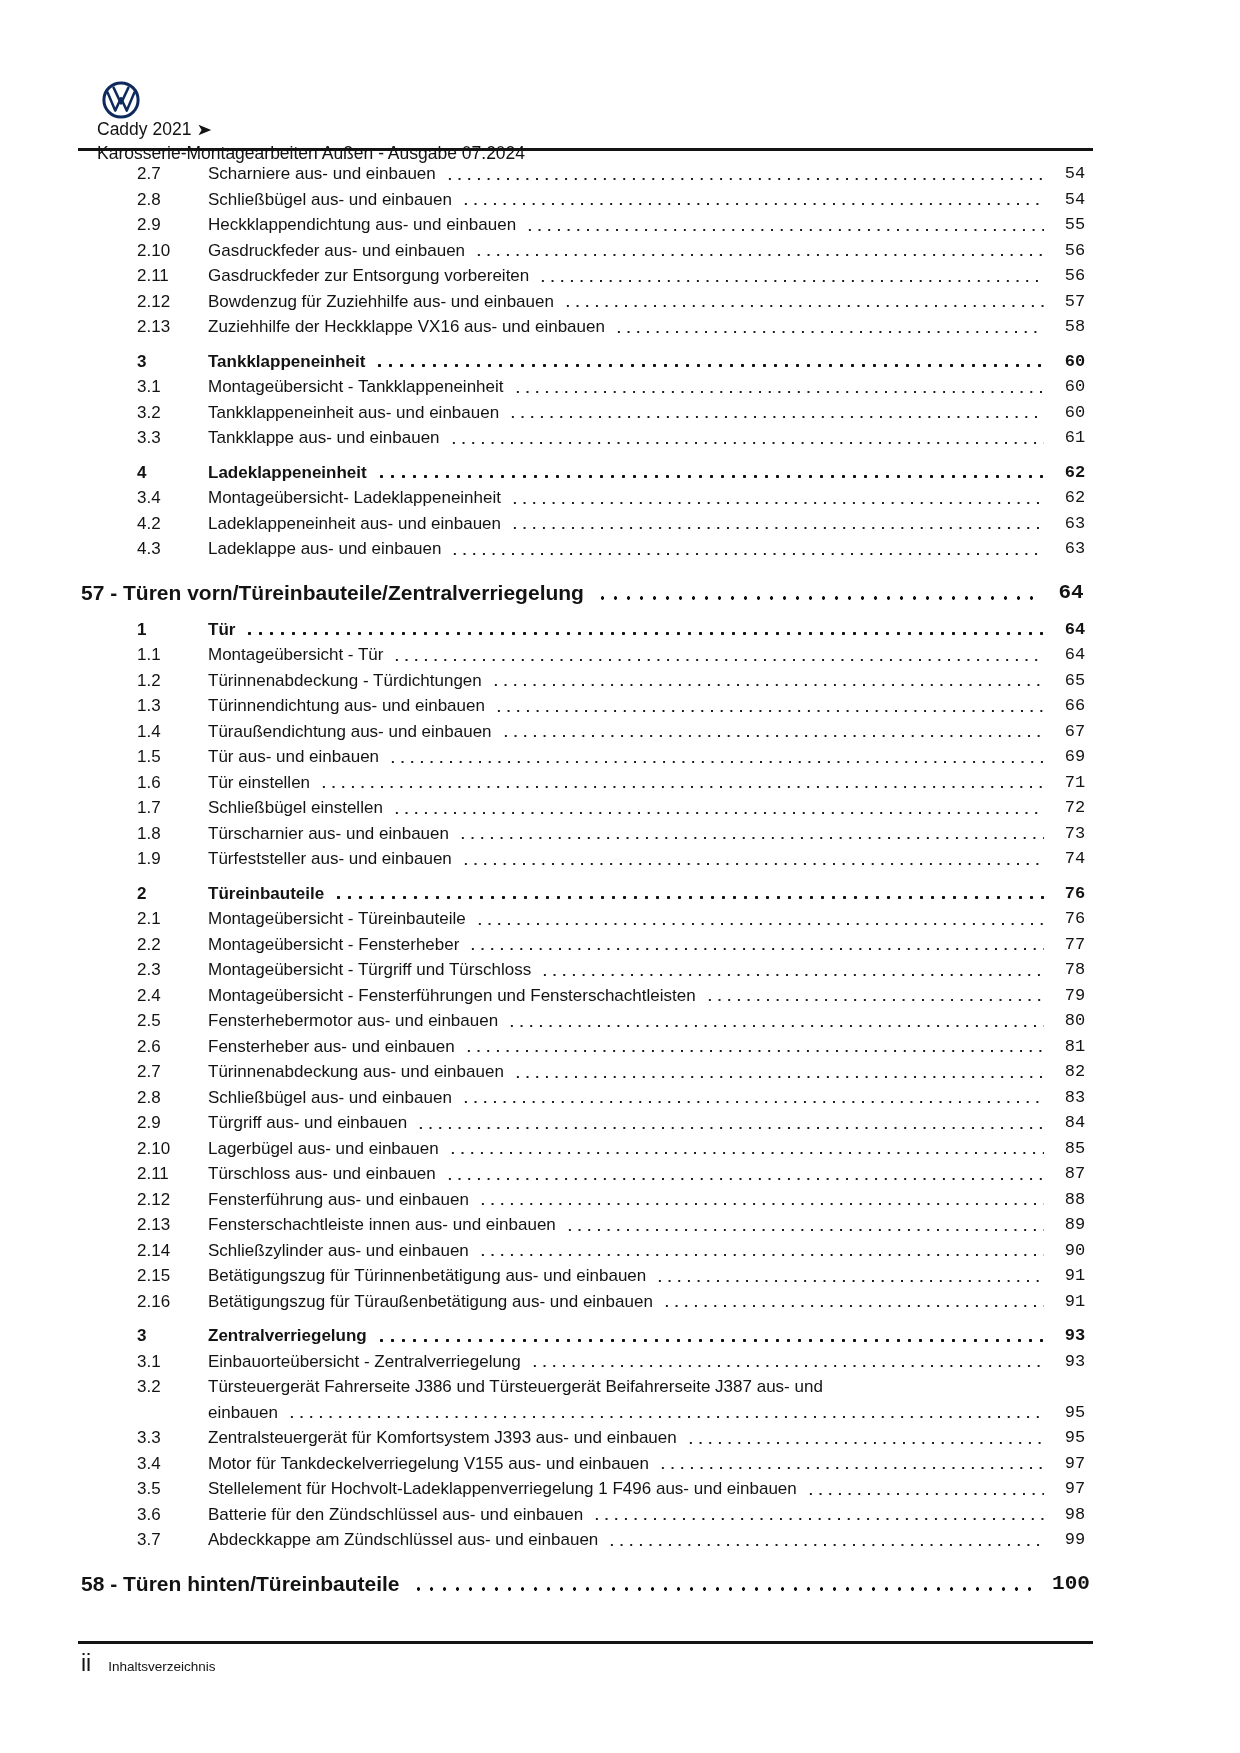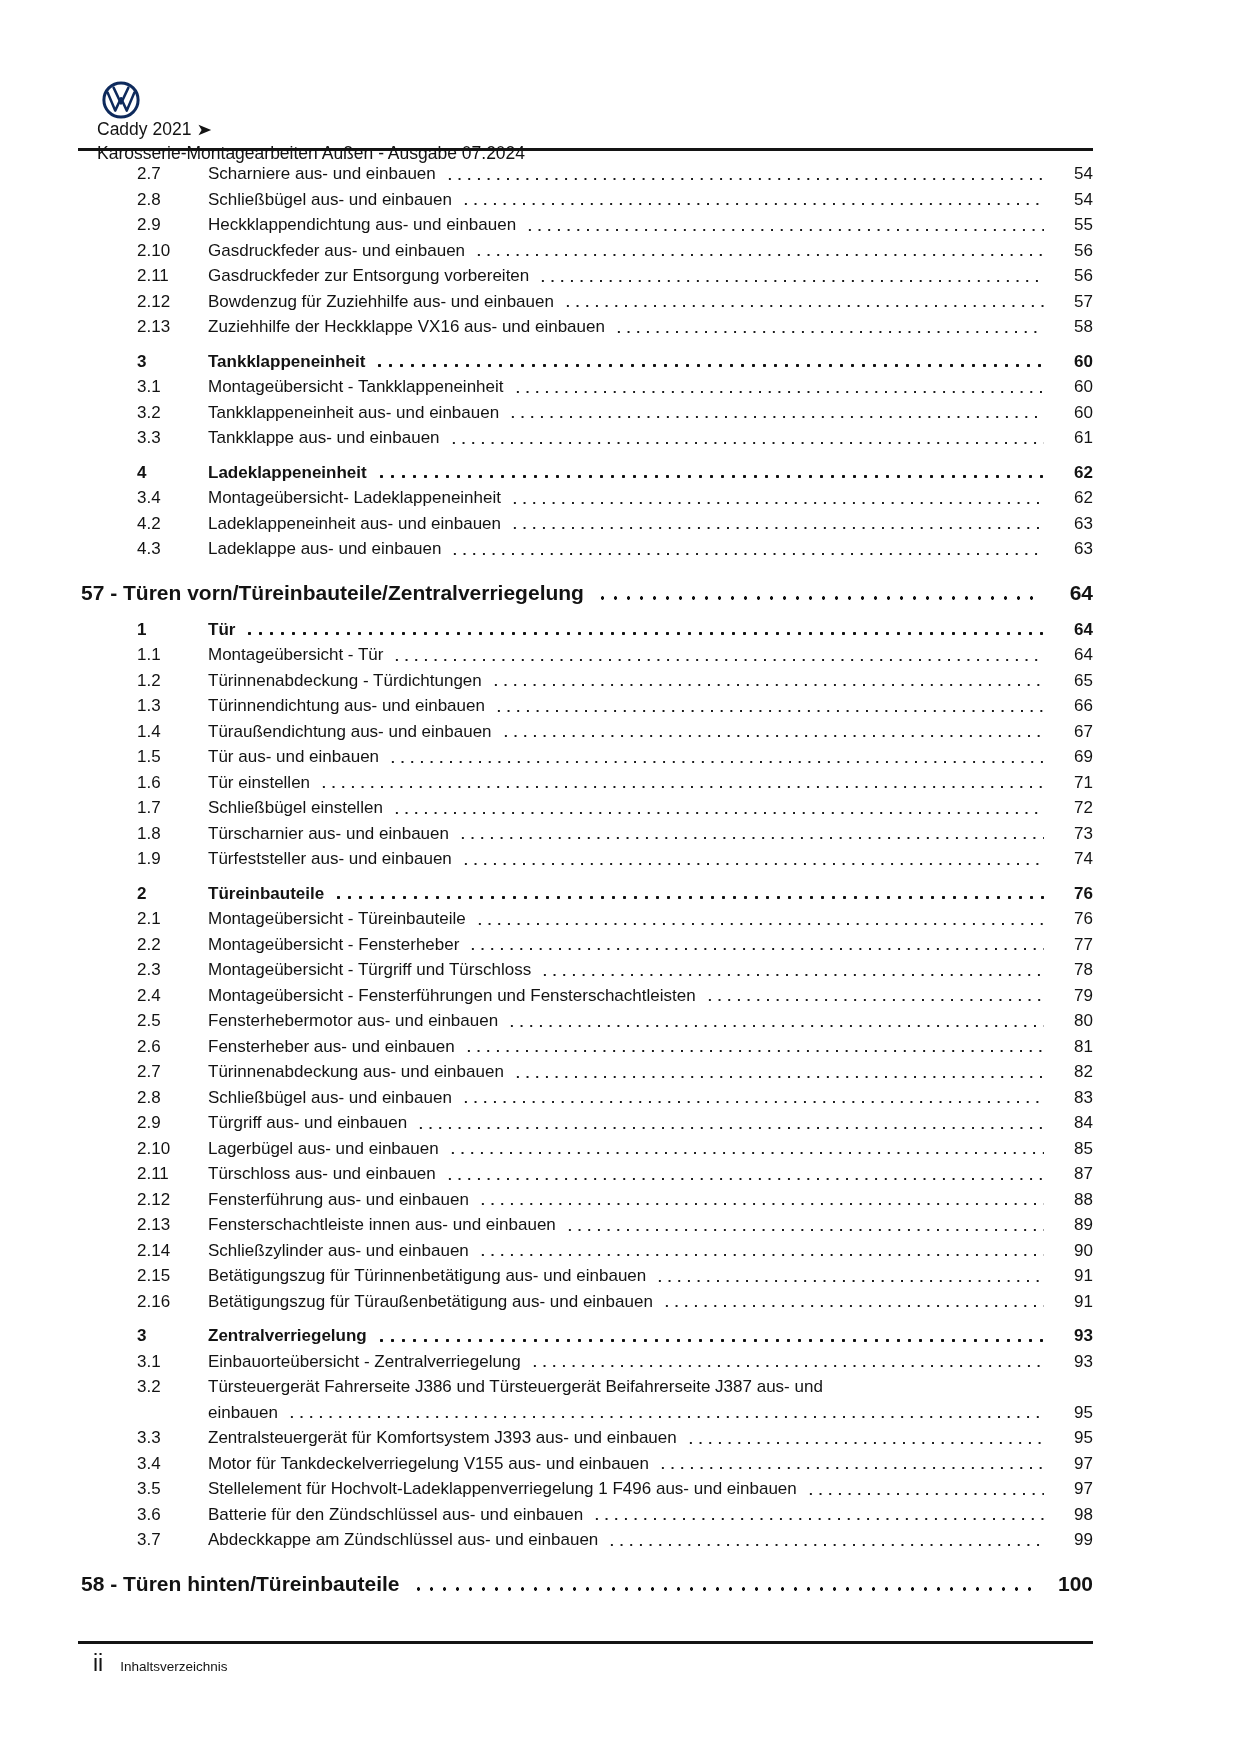--- a/index.html
+++ b/index.html
@@ -31,42 +31,42 @@
   }
   .row{display:flex;line-height:25.5px;}
   .num{flex:none;margin-left:59px;width:71px;}
   .titletxt{flex:none;white-space:nowrap;}
   .leader{
     flex:1 1 auto;min-width:16px;margin:0 13px 0 9px;
     background-image:radial-gradient(circle, #1b1b1b 1.05px, transparent 1.5px);
     background-size:9.7px 4px;background-repeat:repeat-x;
     background-position:left 0 bottom 6px;
   }
-  .page{flex:none;min-width:36px;text-align:right;}
+  .page{flex:none;min-width:36px;text-align:center;font-family:Liberation Mono, monospace;}
   .chapter{font-weight:700;margin-top:9px;}
   .chapter .leader{
     background-image:radial-gradient(circle, #101010 1.35px, transparent 1.75px);
     background-size:11px 5px;
   }
   .part{font-size:21px;font-weight:700;line-height:30px;margin-top:16px;margin-bottom:9px;}
   .part-label{flex:none;margin-left:3px;white-space:nowrap;}
   .part .leader{
     background-image:radial-gradient(circle, #101010 1.55px, transparent 1.95px);
     background-size:13px 6px;background-position:left 0 bottom 7px;
     margin:0 14px 0 12px;
   }
   .part .page{min-width:44px;}
   .sub2{flex-direction:column;}
   .sub2 .line{display:flex;width:100%;line-height:25.5px;}
   
   .footer-rule{
     position:absolute;left:78px;top:1641px;width:1015px;height:2.5px;background:#141414;
   }
   .footer{
-    position:absolute;left:93px;top:1648px;
+    position:absolute;left:81px;top:1648px;
     display:flex;align-items:baseline;
   }
   .roman{font-size:23px;line-height:30px;}
   .flabel{font-size:13.5px;margin-left:17px;}
 </style>
 </head>
 <body>
 
 <div class="header">
   <svg class="vw-logo" viewBox="0 0 40 40" aria-hidden="true">

